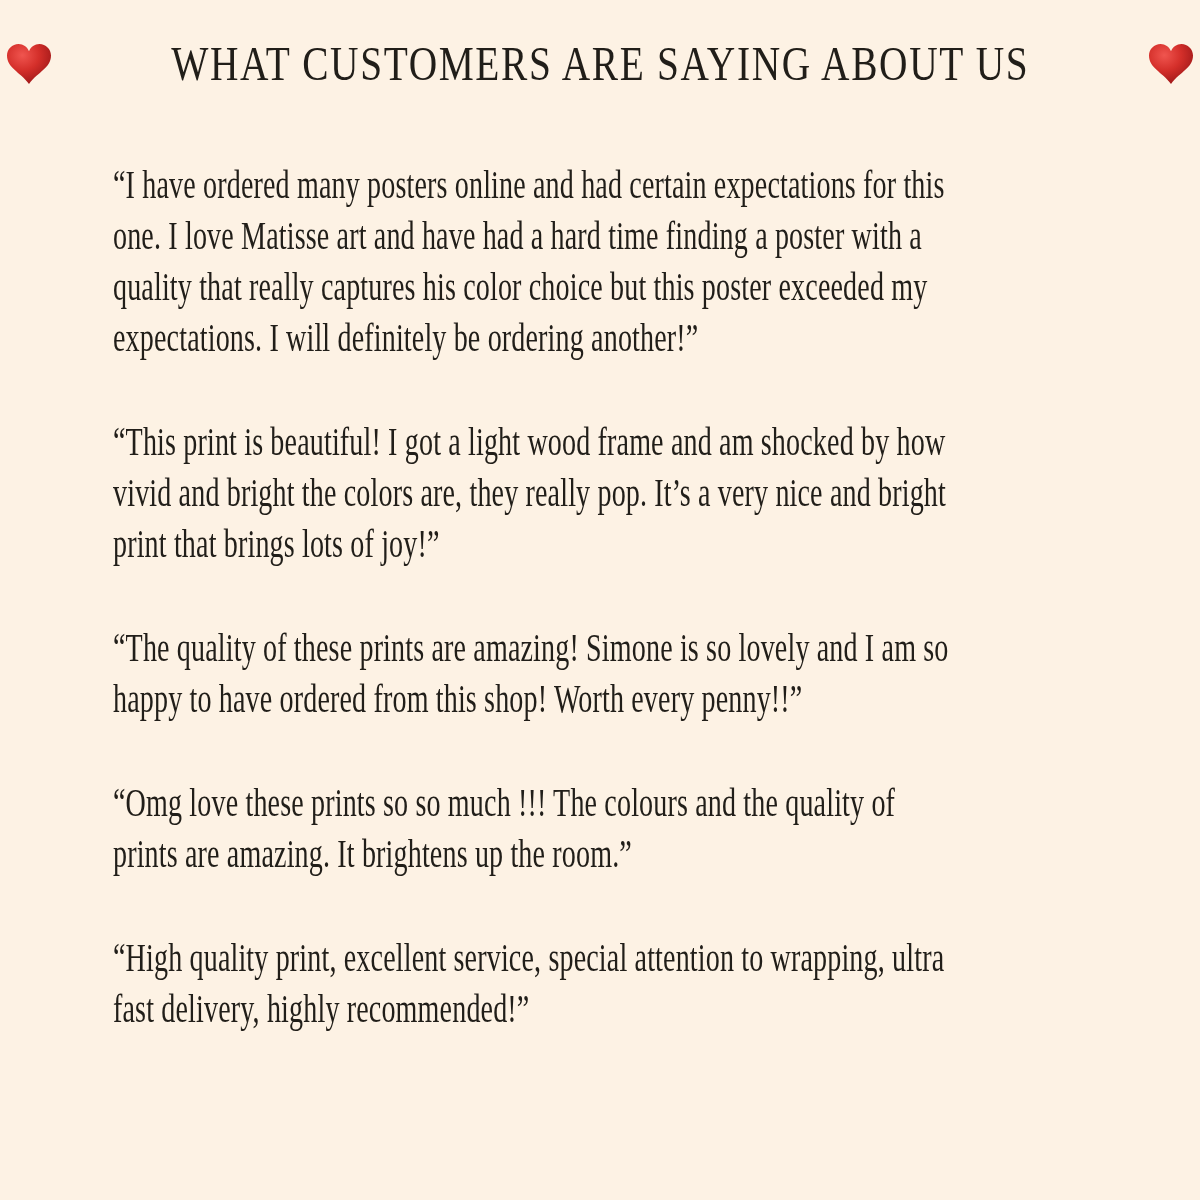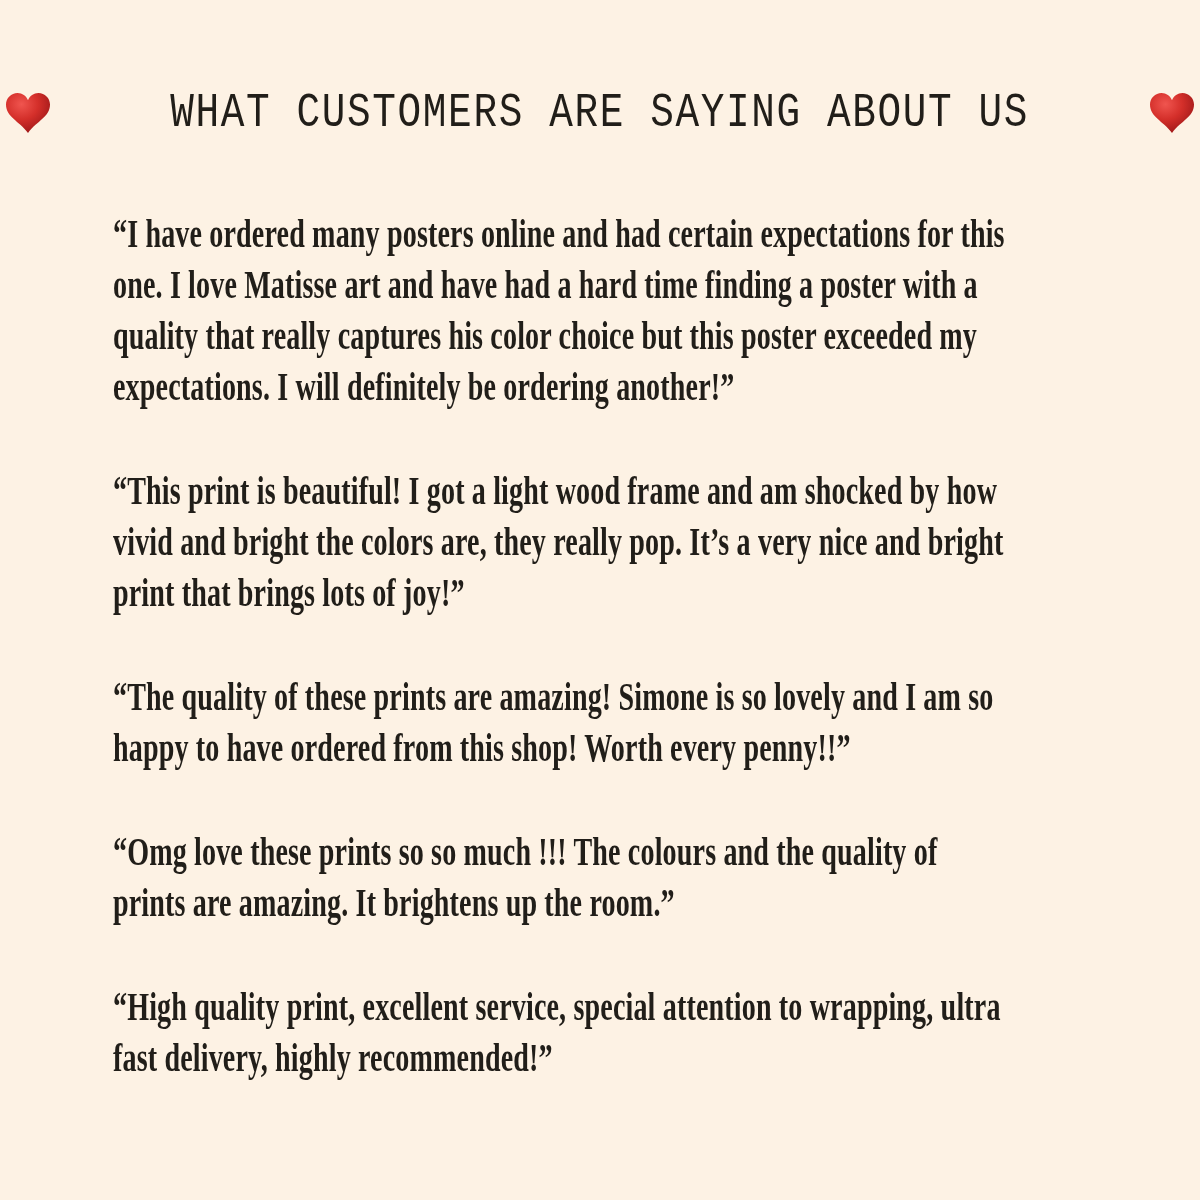--- a/index.html
+++ b/index.html
@@ -13,41 +13,39 @@
     color: #211e19;
     font-family: "Liberation Serif", serif;
     overflow: hidden;
     position: relative;
   }
   .header {
     display: flex;
     align-items: center;
     justify-content: center;
     gap: 26px;
-    padding-top: 86px;
-    font-family: Liberation Mono, monospace;
+    padding-top: 36px;
   }
   .title {
     margin: 0;
     font-size: 48px;
     font-weight: 500;
     letter-spacing: 2px;
     white-space: nowrap;
     transform: scaleX(0.82);
     transform-origin: 50% 50%;
   }
   .heart-icon {
     width: 44px;
     height: 40px;
     flex: 0 0 auto;
   }
   .quotes {
     margin: 68px 0 0 113px;
     width: 990px;
-    font-weight: bold;
   }
   .quote {
     font-size: 39px;
     line-height: 51px;
     white-space: pre;
     transform: scaleX(0.72);
     transform-origin: 0 0;
     margin: 0 0 53px 0;
     letter-spacing: 0.2px;
   }

